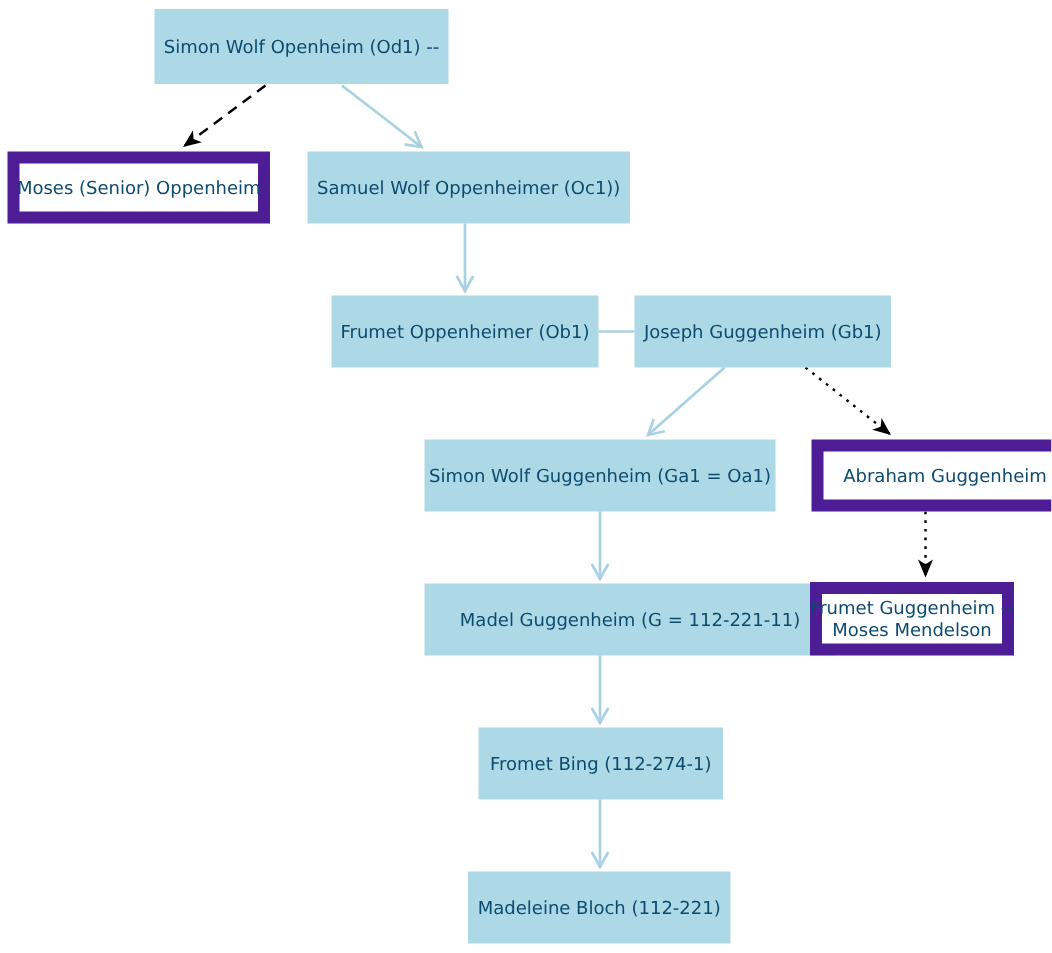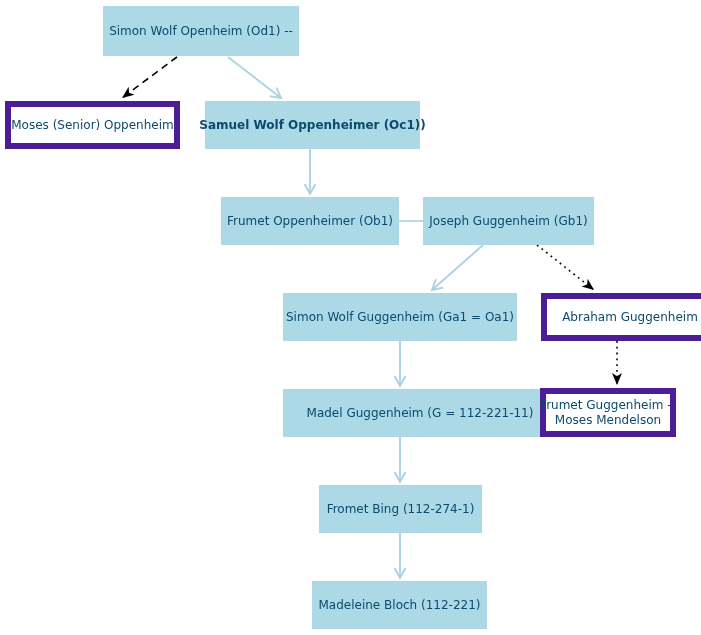--- a/index.html
+++ b/index.html
@@ -32,21 +32,21 @@
     text-align: center;
     font-size: 12px;
     color: #0c4a6e;
     white-space: nowrap;
   }
   .node.family {
     background: #add8e6;
   }
   .node.plain {
     background: #ffffff;
-    border: 6px solid #4c1d95;
+    border: 8px solid #4c1d95;
   }
   .node .line { line-height: 15px; }
   .node.wide-gap .line { line-height: 23px; }
 
   .edge-solid-blue {
     stroke: #a8d2e2;
     stroke-width: 1.8;
     fill: none;
   }
   .edge-plain-blue {
@@ -93,21 +93,21 @@
         <line x1="400" y1="533" x2="400" y2="578" class="edge-solid-blue" marker-end="url(#vee-blue)"></line>
       </g>
   </svg>
   <div id="nodes">
       <div class="node family wide-gap" style="left: 103px; top: 6px; width: 196px; height: 50px;">
         <span class="line">Simon Wolf Openheim (Od1) --</span>
       </div>
       <div class="node plain" style="left: 5px; top: 101px; width: 175px; height: 48px;">
         <span class="line">Moses (Senior) Oppenheim</span>
       </div>
-      <div class="node family" style="left: 205px; top: 101px; width: 215px; height: 48px; font-weight: bold;">
+      <div class="node family" style="left: 205px; top: 101px; width: 215px; height: 48px;">
         <span class="line">Samuel Wolf Oppenheimer (Oc1))</span>
       </div>
       <div class="node family" style="left: 221px; top: 197px; width: 178px; height: 48px;">
         <span class="line">Frumet Oppenheimer (Ob1)</span>
       </div>
       <div class="node family" style="left: 423px; top: 197px; width: 171px; height: 48px;">
         <span class="line">Joseph Guggenheim (Gb1)</span>
       </div>
       <div class="node family" style="left: 283px; top: 293px; width: 234px; height: 48px;">
         <span class="line">Simon Wolf Guggenheim (Ga1 = Oa1)</span>

